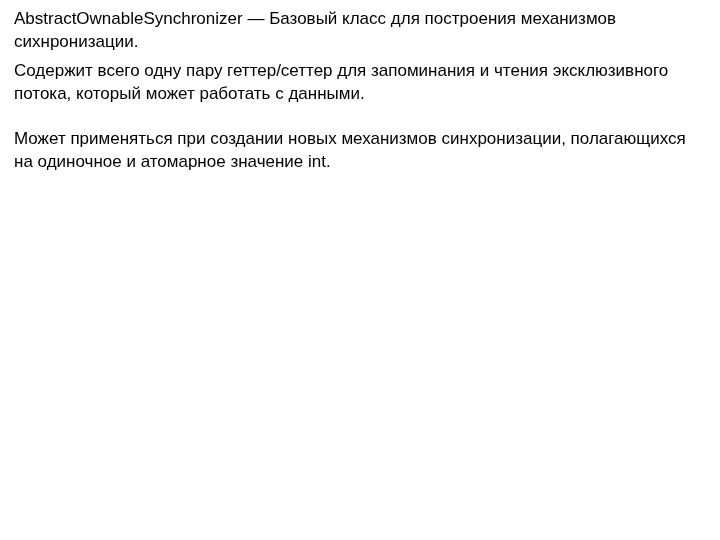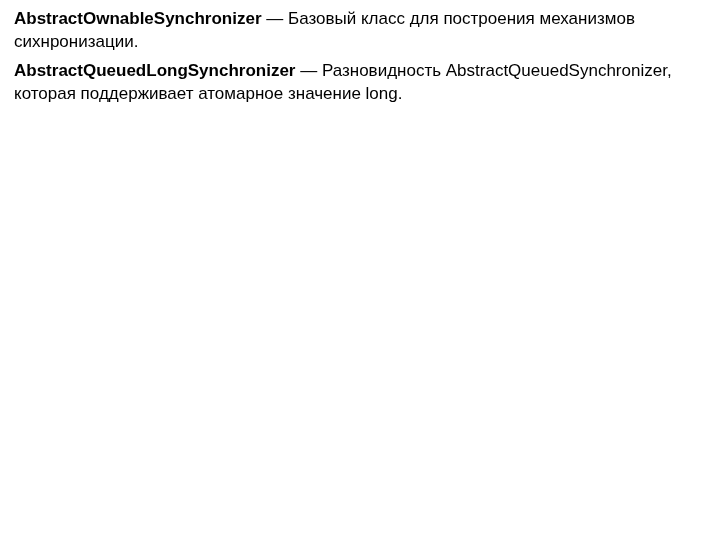--- a/index.html
+++ b/index.html
@@ -14,37 +14,36 @@
       font-family: Arial, Helvetica, sans-serif;
       font-size: 17px;
       line-height: 1.35;
       color: #000000;
       padding: 8px 14px 14px 14px;
     }
     .entry {
       margin-bottom: 6px;
     }
     .entry-title {
-      font-weight: bold;
+      font-weight: normal;
     }
     .detail {
       margin-bottom: 22px;
     }
     .detail:last-child {
       margin-bottom: 0;
     }
   </style>
 </head>
 <body>
 
 <div>
 
   <p class="entry">
     <span class="entry-title">AbstractOwnableSynchronizer</span><span> — </span><span>Базовый класс для построения механизмов сихнронизации.</span>
   </p>
+  <p class="detail">Содержит всего одну пару геттер/сеттер для запоминания и чтения эксклюзивного потока, который может работать с данными.</p>
 
+  <p class="detail">Может применяться при создании новых механизмов синхронизации, полагающихся на одиночное и атомарное значение int.</p>
 
-  <p class="entry">
-    <span class="entry-title">AbstractQueuedLongSynchronizer</span><span> — </span><span>Разновидность AbstractQueuedSynchronizer, которая поддерживает атомарное значение long.</span>
-  </p>
   <p class="detail"></p>
 
 </div>
 
 </body></html>

